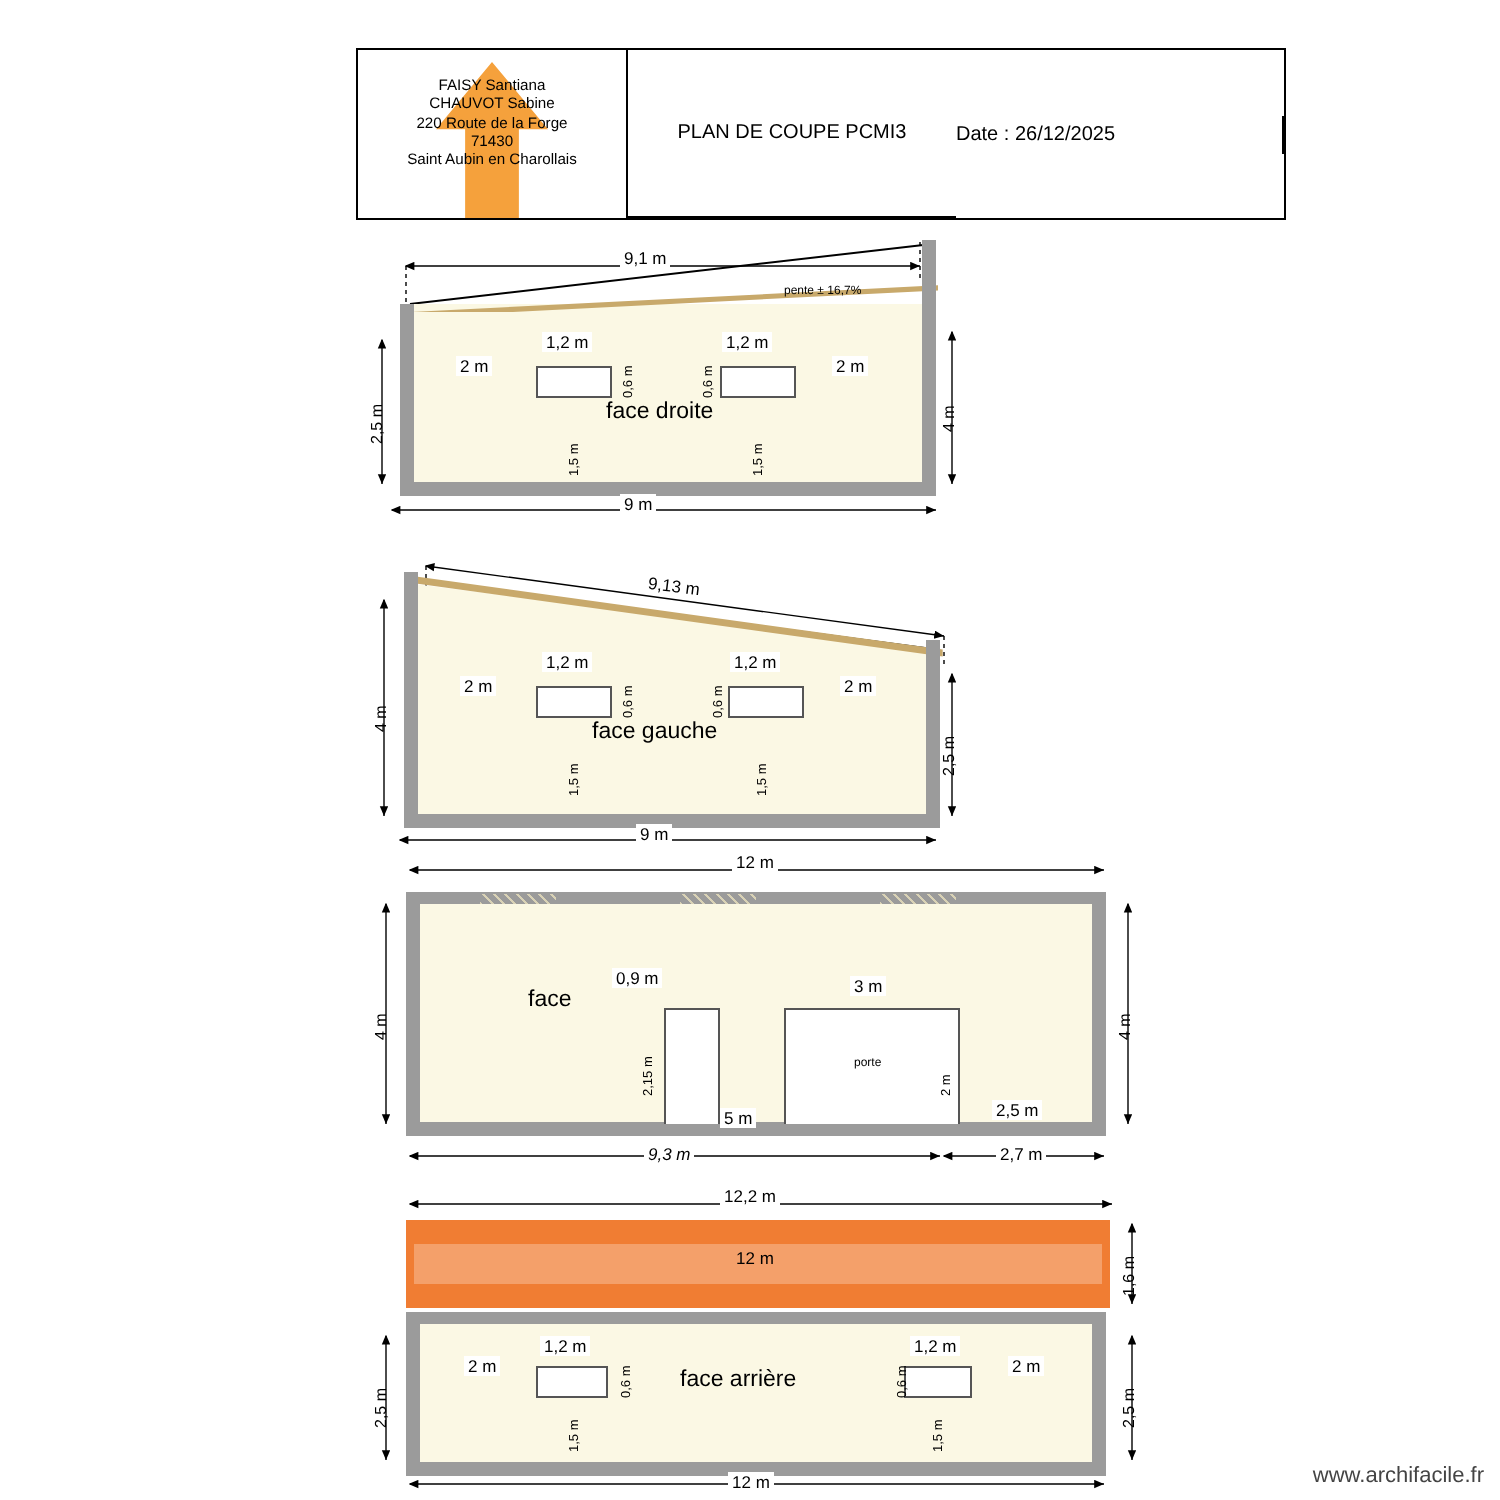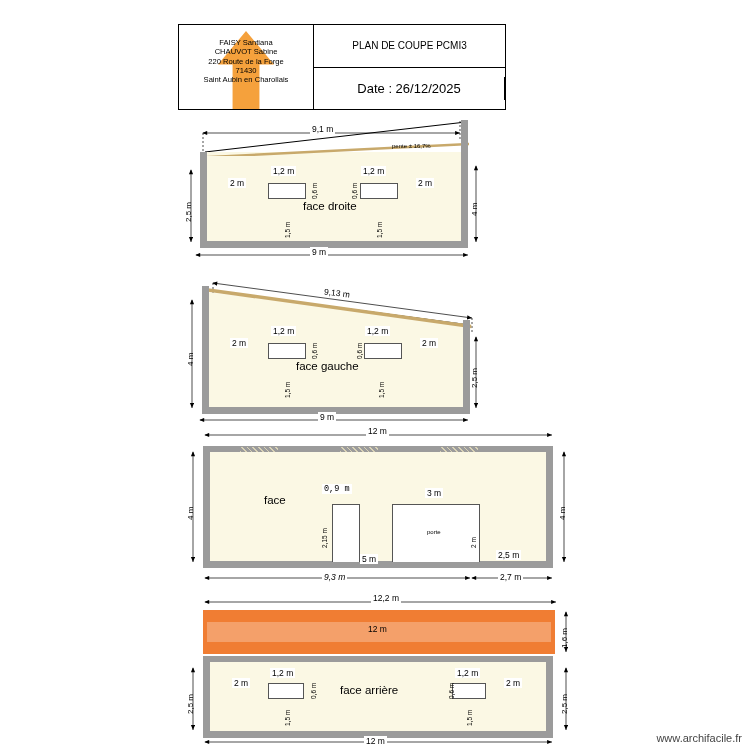--- a/index.html
+++ b/index.html
@@ -14,21 +14,21 @@
     color: #000;
     position: relative;
     overflow: hidden;
   }
   .page { position: relative; width: 750px; height: 750px; }
 
   
   .titleblock {
     position: absolute;
     left: 178px; top: 24px;
-    width: 328px; height: 86px;
+    width: 465px; height: 86px;
     border: 1px solid #000;
     box-sizing: border-box;
     display: flex;
   }
   .tb-left {
     width: 135px;
     border-right: 1px solid #000;
     box-sizing: border-box;
     position: relative;
     overflow: hidden;
@@ -43,36 +43,36 @@
   }
   .tb-owner {
     position: relative;
     z-index: 2;
     text-align: center;
     font-size: 7.6px;
     line-height: 1.22;
     padding-top: 13px;
     white-space: pre-line;
   }
-  .tb-right { flex: 1; display: flex; flex-direction: column; }
+  .tb-right { flex: 1; display: flex; flex-direction: row; }
   .tb-row {
     flex: 1;
     display: flex;
     align-items: center;
     justify-content: center;
     border-bottom: 1px solid #000;
     font-size: 9.5px;
     box-sizing: border-box;
   }
   .tb-row:last-child { border-bottom: none; }
   .tb-row.split { padding: 0; }
   .tb-cell {
     flex: 1;
-    text-align: center;
-    font-size: 13px;
+    text-align: left;
+    font-size: 10px;
     padding: 4px 0;
   }
   .tb-cell.b { border-right: 1px solid #000; }
   .tb-title { font-size: 10px; }
 
   
   .wall { position: absolute; background: #9b9b9b; }
   .fill { position: absolute; background: #fbf8e4; }
   .dimlabel {
     position: absolute;
@@ -291,21 +291,21 @@
     <div class="hatch" style="left:340px; top:447px; width:38px; height:5px;"></div>
     <div class="hatch" style="left:440px; top:447px; width:38px; height:5px;"></div>
 
     <div class="window" style="left:332px; top:504px; width:28px; height:58px; border-bottom:none;"></div>
     <div class="window" style="left:392px; top:504px; width:88px; height:58px; border-bottom:none;"></div>
 
     <span class="facename" style="left:264px; top:494px;">face</span>
     <span class="dimlabel" style="left:366px; top:426px;">12 m</span>
     <span class="vtext" style="left:186px; top:520px;">4 m</span>
     <span class="vtext" style="left:558px; top:520px;">4 m</span>
-    <span class="dimlabel" style="left:322px; top:484px;font-family:Liberation Mono, monospace;">0,9 m</span>
+    <span class="dimlabel" style="left:306px; top:484px;">0,9 m</span>
     <span class="vtext6" style="left:321px; top:548px;">2,15 m</span>
     <span class="dimlabel" style="left:360px; top:554px;">5 m</span>
     <span class="dimlabel" style="left:425px; top:488px;">3 m</span>
     <span class="vtext6" style="left:470px; top:548px;">2 m</span>
     <span class="dimlabel" style="left:496px; top:550px;">2,5 m</span>
     <span class="tiny" style="left:427px; top:529px;">porte</span>
     <span class="dimlabel" style="left:322px; top:572px;font-style:italic;">9,3 m</span>
     <span class="dimlabel" style="left:498px; top:572px;">2,7 m</span>
   </div>
 
@@ -316,21 +316,21 @@
     <div class="fill" style="left:209px; top:662px; width:338px; height:70px;"></div>
     <div class="wall" style="left:203px; top:656px; width:7px; height:82px;"></div>
     <div class="wall" style="left:546px; top:656px; width:7px; height:82px;"></div>
     <div class="wall" style="left:203px; top:656px; width:350px; height:6px;"></div>
     <div class="wall" style="left:203px; top:731px; width:350px; height:7px;"></div>
 
     <div class="window" style="left:268px; top:683px; width:36px; height:16px;"></div>
     <div class="window" style="left:452px; top:683px; width:34px; height:16px;"></div>
 
     <span class="facename" style="left:340px; top:684px;text-align:center;">face arrière</span>
-    <span class="dimlabel" style="left:371px; top:593px;">12,2 m</span>
+    <span class="dimlabel" style="left:360px; top:593px;">12,2 m</span>
     <span class="dimlabel" style="left:366px; top:624px; background:transparent;">12 m</span>
     <span class="vtext" style="left:560px; top:648px;">1,6 m</span>
     <span class="vtext" style="left:186px; top:714px;">2,5 m</span>
     <span class="vtext" style="left:560px; top:714px;">2,5 m</span>
     <span class="dimlabel" style="left:232px; top:678px;">2 m</span>
     <span class="dimlabel" style="left:504px; top:678px;">2 m</span>
     <span class="dimlabel" style="left:270px; top:668px;">1,2 m</span>
     <span class="dimlabel" style="left:455px; top:668px;">1,2 m</span>
     <span class="vtext6" style="left:310px; top:699px;">0,6 m</span>
     <span class="vtext6" style="left:448px; top:699px;">0,6 m</span>

